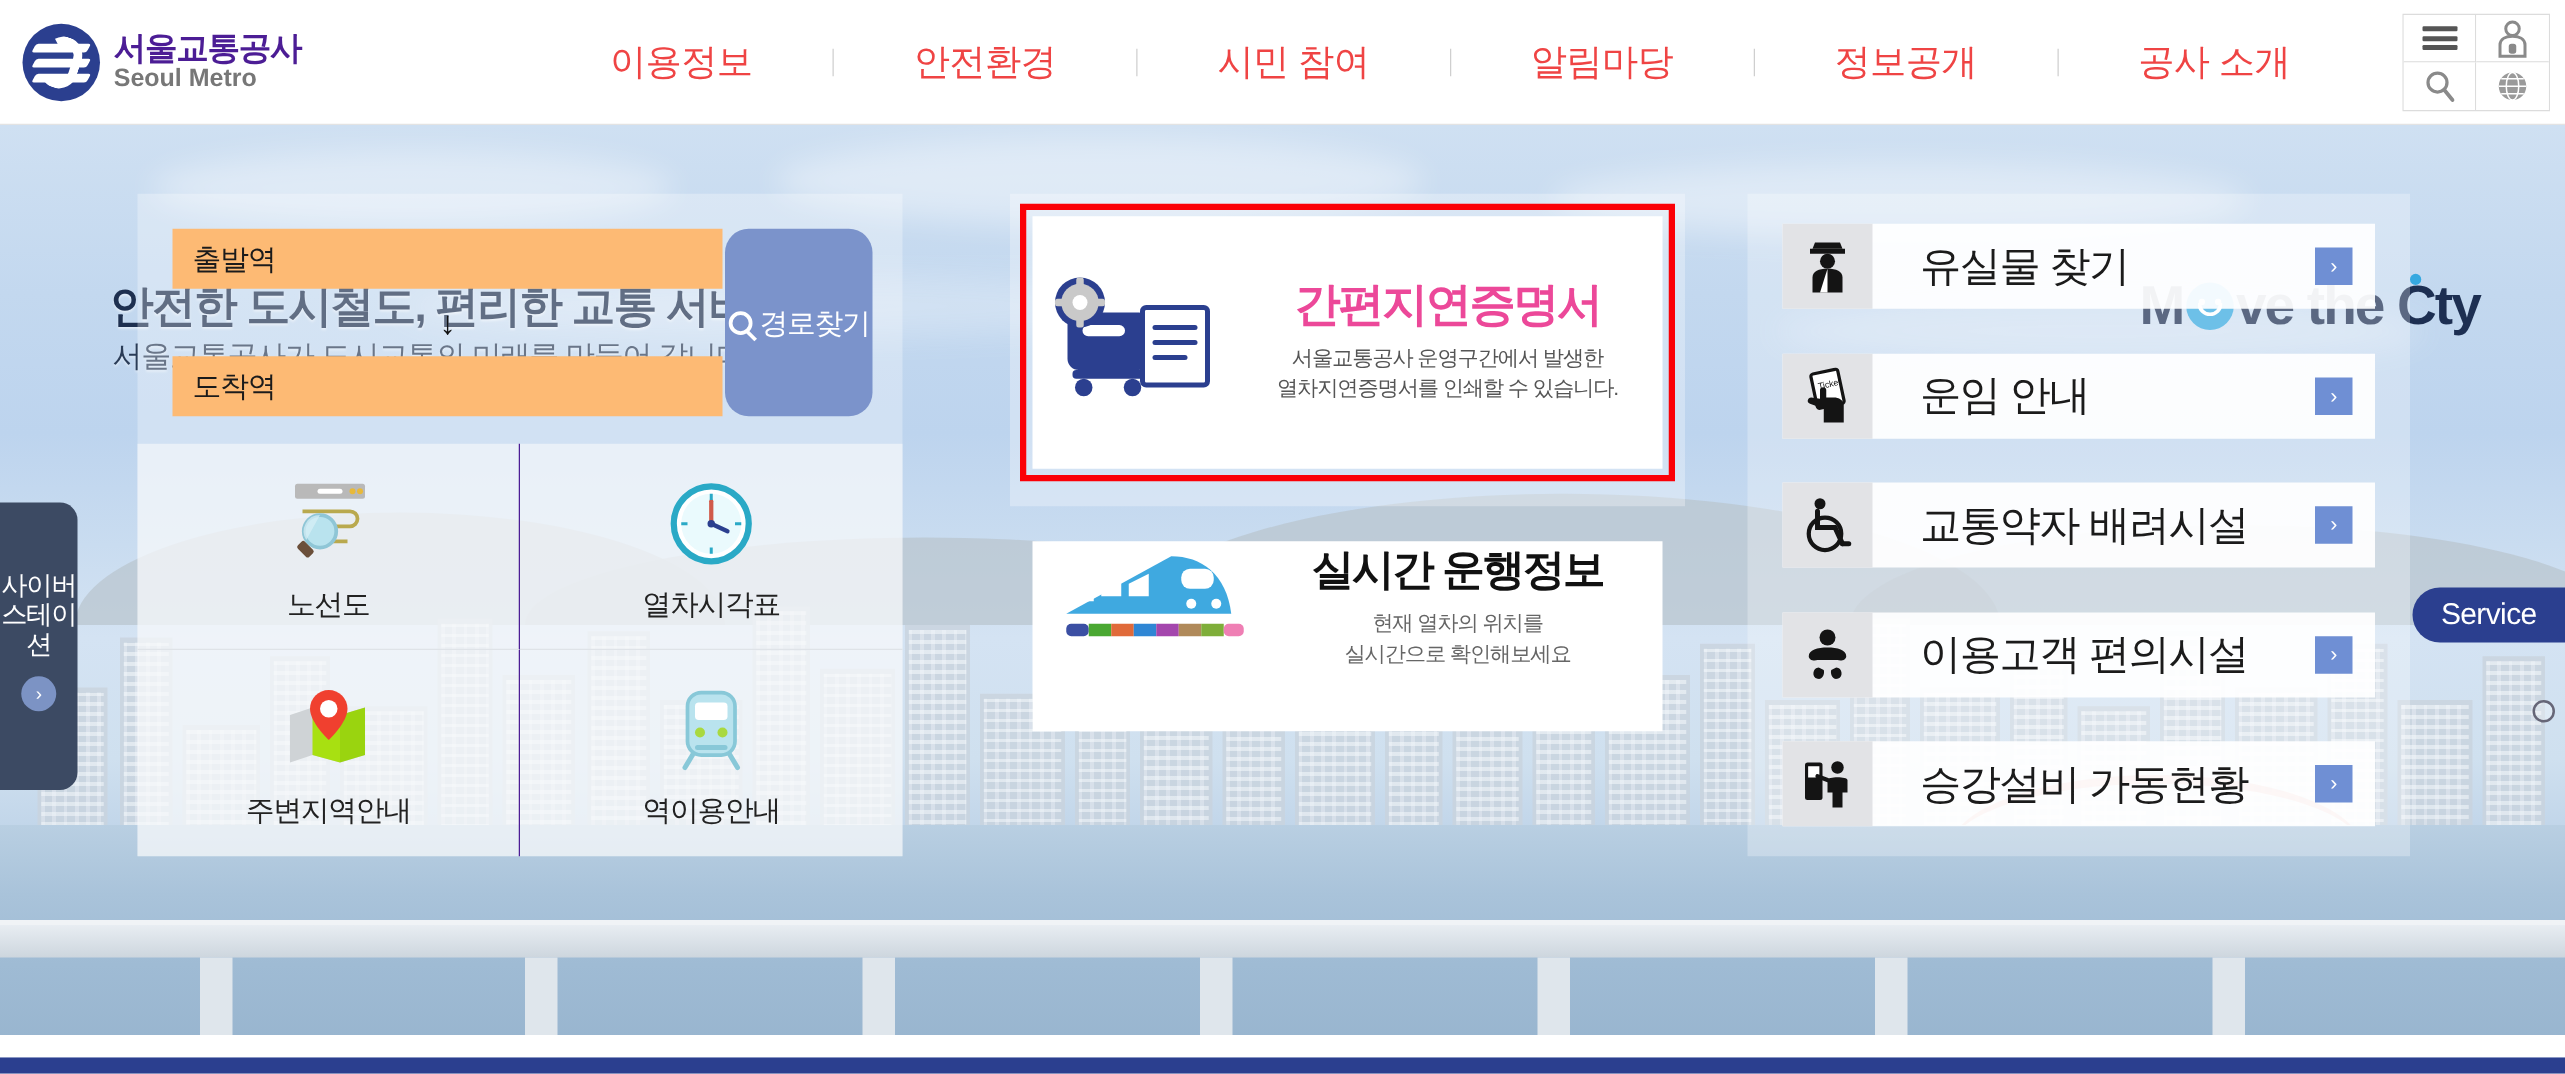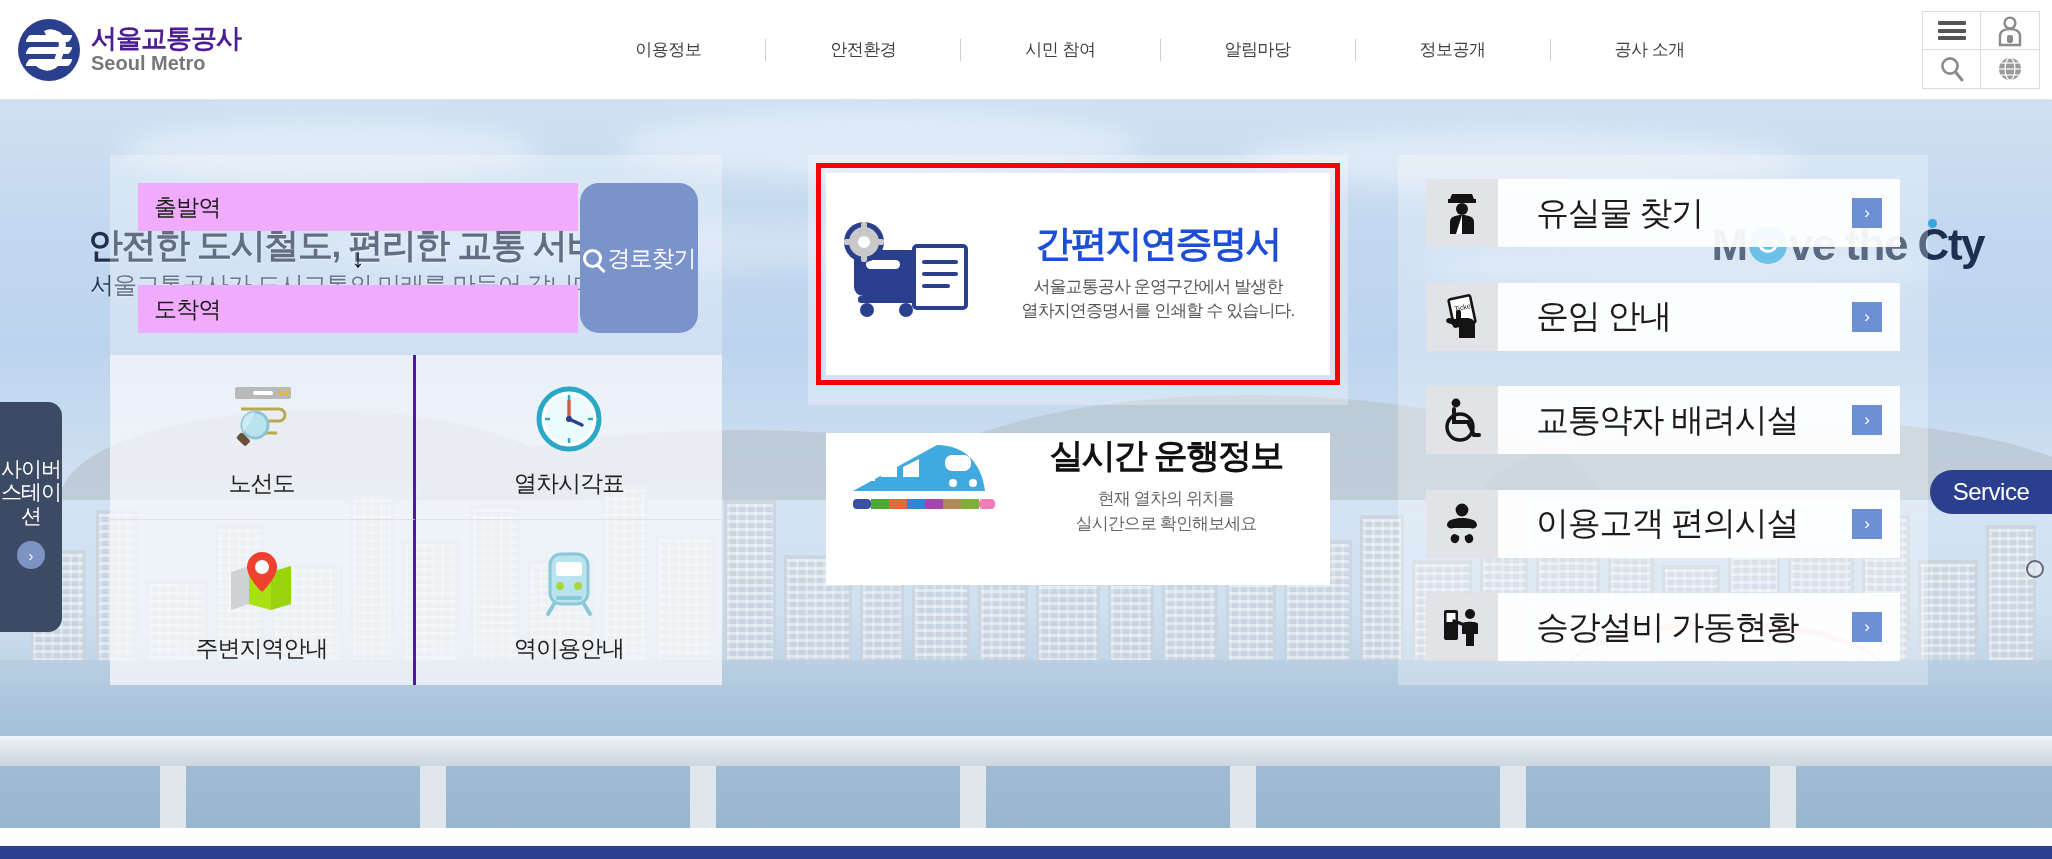--- a/index.html
+++ b/index.html
@@ -39,21 +39,21 @@
     font-size: 26px; font-weight: 700; color: #4c1d95; letter-spacing: -1px;
     line-height: 1.05; white-space: nowrap;
   }
   .logo-en {
     font-size: 20px; font-weight: 700; color: #777; letter-spacing: 0px;
     line-height: 1.1; white-space: nowrap;
   }
 
   .nav { display: flex; align-items: center; flex: 1; justify-content: center; margin-left: -40px;}
   .nav-item {
-    font-size: 17px; color: #404040; letter-spacing: -0.5px;
+    font-size: 29px; color: #ef4444; letter-spacing: -0.5px;
     padding: 0 0; white-space: nowrap; cursor: pointer;
   }
   .nav-sep { width: 1px; height: 22px; background: #cfcfcf; margin: 0 64px; flex: none; }
 
   .header-icons {
     position: absolute; right: 12px; top: 11px;
     width: 118px; height: 78px;
     display: grid; grid-template-columns: 1fr 1fr; grid-template-rows: 1fr 1fr;
     border: 1px solid #dcdcdc;
   }
@@ -133,21 +133,21 @@
   .citydot{ display:inline-block;width:9px;height:9px;border-radius:50%;background:#35a8e0;position:relative;top:-22px;left:-20px;margin-right:-9px;}
 
   
   .left-panel {
     position: absolute; left: 110px; top: 155px; width: 612px; height: 530px;
     background: rgba(255,255,255,0.30); z-index: 6;
   }
   .route-box { position: absolute; left: 28px; top: 28px; width: 560px; height: 152px; display:flex; }
   .route-fields { width: 440px; position: relative; }
   .route-input {
-    width: 440px; height: 48px; background: #f0abfc; border: none;
+    width: 440px; height: 48px; background: #fdba74; border: none;
     font-size: 23px; color: #1b1b1b; padding: 0 16px;
     font-family: "Liberation Sans", sans-serif; letter-spacing:-.8px;
     outline: none; display:block;
   }
   .route-input::placeholder { color:#1b1b1b; opacity:1; }
   .route-arrow {
     width: 440px; height: 54px; display: flex; align-items: center; justify-content: center;
     font-size: 26px; color: #111; line-height:1;
   }
   .route-btn {
@@ -161,36 +161,36 @@
   .quick-grid {
     position: absolute; left: 0px; top: 200px; width: 612px; height: 330px;
     display: grid; grid-template-columns: 1fr 1fr; grid-template-rows: 1fr 1fr;
     background: rgba(247,248,250,0.62);
   }
   .quick-cell {
     display: flex; flex-direction: column; align-items: center; justify-content: center;
     cursor: pointer; position: relative;
   }
   .quick-cell:nth-child(1),.quick-cell:nth-child(2){ border-bottom: 1px solid #dfe3e8; }
-  .quick-cell:nth-child(1),.quick-cell:nth-child(3){ border-right: 3px solid #4c1d95; }
+  .quick-cell:nth-child(1),.quick-cell:nth-child(3){ border-right: 1px solid #4c1d95; }
   .quick-icon { height: 86px; display:flex;align-items:center;justify-content:center; margin-bottom: 6px;}
   .quick-label { font-size: 23px; color: #222; letter-spacing: -1px; }
 
   
   .center-wrap { position: absolute; left: 808px; top: 155px; width: 540px; height: 530px; z-index: 6; }
   .center-card-bg { position:absolute; left:0; top:0; width:540px; height:250px; background: rgba(255,255,255,0.30);}
   .cert-card {
     position: absolute; left: 18px; top: 18px; width: 504px; height: 202px;
     background: #fff; display: flex; align-items: center; gap: 6px;
     outline: 5px solid #fb0007; outline-offset: 5px; cursor: pointer;
   }
   .cert-icon { width: 170px; display:flex; align-items:center; justify-content:center; }
   .cert-text { flex: 1; padding-right: 16px; }
   .cert-title {
-    font-size: 37px; font-weight: 700; color: #1d4ed8; letter-spacing: -2px;
+    font-size: 37px; font-weight: 700; color: #ec4899; letter-spacing: -2px;
     text-align: center; line-height: 1.1; margin-bottom: 10px;
   }
   .cert-desc {
     font-size: 17px; color: #555; letter-spacing: -0.9px;
     text-align: center; line-height: 1.45;
   }
   .live-card {
     position: absolute; left: 18px; top: 278px; width: 504px; height: 152px;
     background: #fff; display: flex; align-items: flex-start; cursor: pointer;
   }

